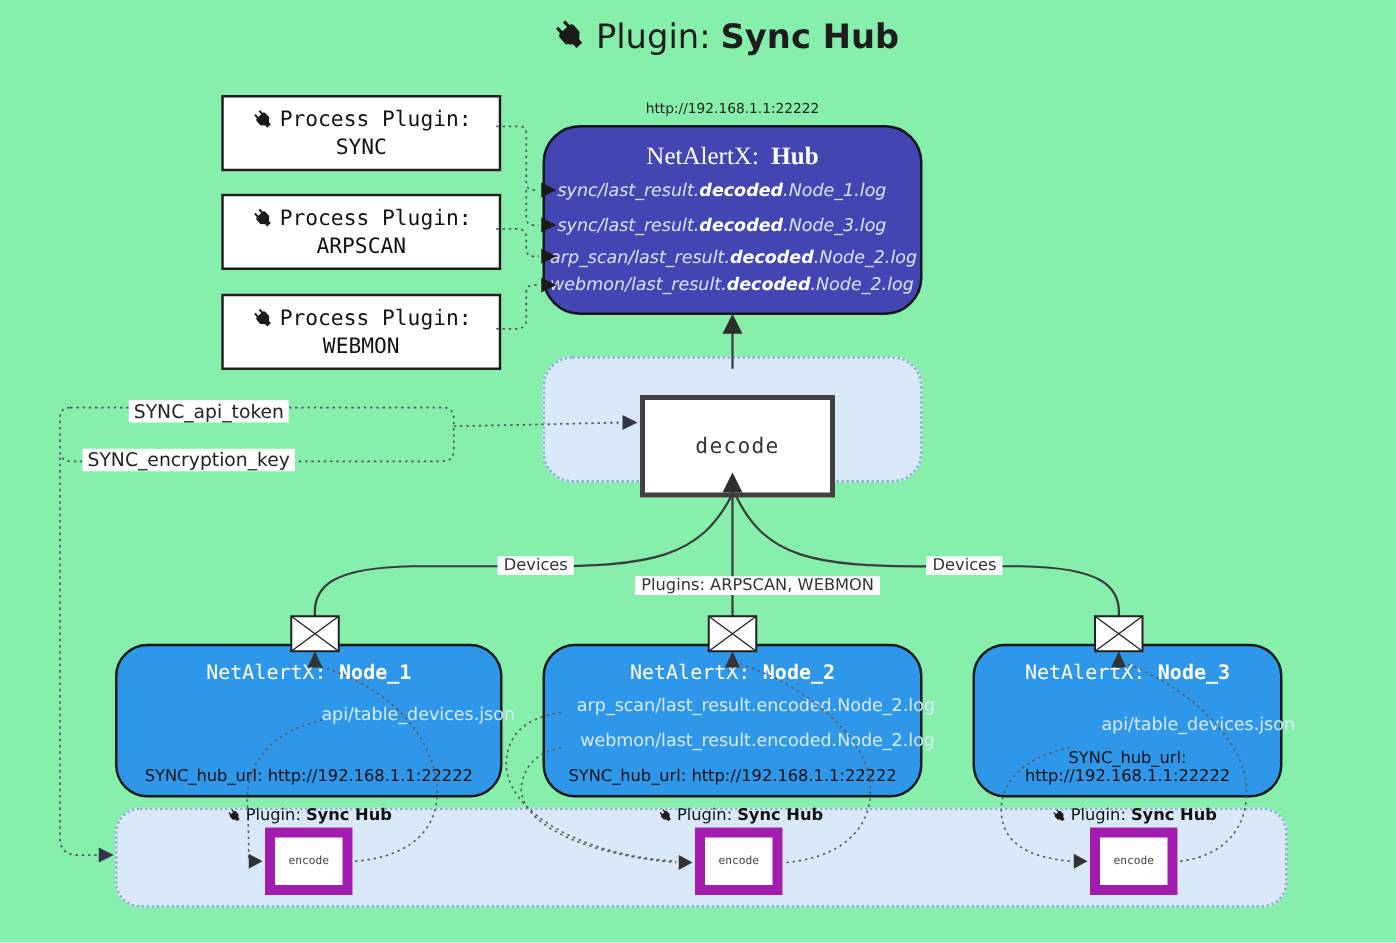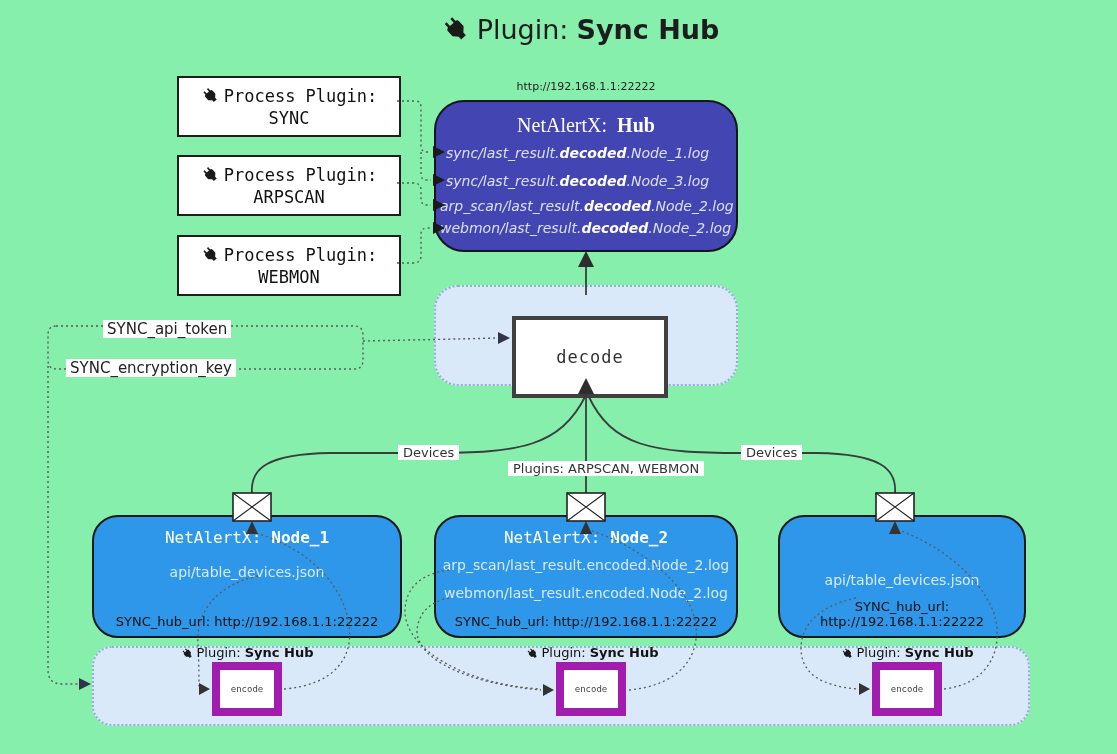--- a/index.html
+++ b/index.html
@@ -50,22 +50,22 @@
   
   .edge-label{position:absolute;background:#fff;padding:0 5px;font-size:13px;color:#333;z-index:50;
               white-space:nowrap;}
 
   
   .node{position:absolute;top:515px;height:123px;background:#2f97e9;border:2px solid #191919;
         border-radius:26px;box-sizing:border-box;z-index:10;}
   .node-title{position:absolute;left:0;top:11px;width:100%;text-align:center;color:#fff;
               font-family:"DejaVu Sans Mono","Liberation Mono",monospace;font-size:16px;white-space:nowrap;}
   .node-title .nb{font-weight:bold;margin-left:10px;}
-  .node-line{position:absolute;left:0;width:100%;text-align:center;font-size:14px;color:#d7ebfd;
-             white-space:nowrap;}
+  .node-line{position:absolute;left:0;width:100%;text-align:right;font-size:14px;color:#d7ebfd;
+             white-space:nowrap;padding-left:12px;}
   .node-url{position:absolute;left:0;bottom:7px;width:100%;text-align:center;font-size:13px;color:#101010;}
 
   
   .panel-bottom{position:absolute;left:92px;top:646px;width:938px;height:80px;background:#d9e9f9;
                 border:2px dotted #8fb0d4;border-radius:20px;box-sizing:border-box;z-index:5;}
   .enc-label{position:absolute;top:645px;width:200px;text-align:center;font-size:13px;color:#111;
              z-index:50;white-space:nowrap;}
   .enc-label .eb{font-weight:bold;margin-left:4px;}
   .enc-box{position:absolute;top:662px;width:70px;height:54px;background:#fff;border:8px solid #a21caf;
            box-sizing:border-box;z-index:20;display:flex;align-items:center;justify-content:center;
@@ -223,20 +223,23 @@
   </div>
   <div class="node" style="left:434px;width:304px">
     <div class="node-title">
       <span>NetAlertX:</span><span class="nb">Node_2</span>
     </div>
     <div class="node-line" style="top:40px">arp_scan/last_result.encoded.Node_2.log</div>
     <div class="node-line" style="top:68px">webmon/last_result.encoded.Node_2.log</div>
     <div class="node-url">SYNC_hub_url: http://192.168.1.1:22222</div>
   </div>
   <div class="node" style="left:778px;width:248px">
+    <div class="node-title">
+      <span>NetAlertX:</span><span class="nb">Node_3</span>
+    </div>
     <div class="node-line" style="top:55px">api/table_devices.json</div>
     <div class="node-url">SYNC_hub_url: http://192.168.1.1:22222</div>
   </div>
 
   <div class="panel-bottom"></div>
 
   <div class="enc-label" style="left:147px">
     <span class="plug plug-sm">
       <svg width="13" height="13" viewBox="0 0 24 24">
           <path fill="#1a1a1a" d="M16 7V3h-2v4h-4V3H8v4c-1.1 0-2 .9-2 2v5.5L9.5 18v3h5v-3L18 14.5V9c0-1.1-.9-2-2-2z"></path>

